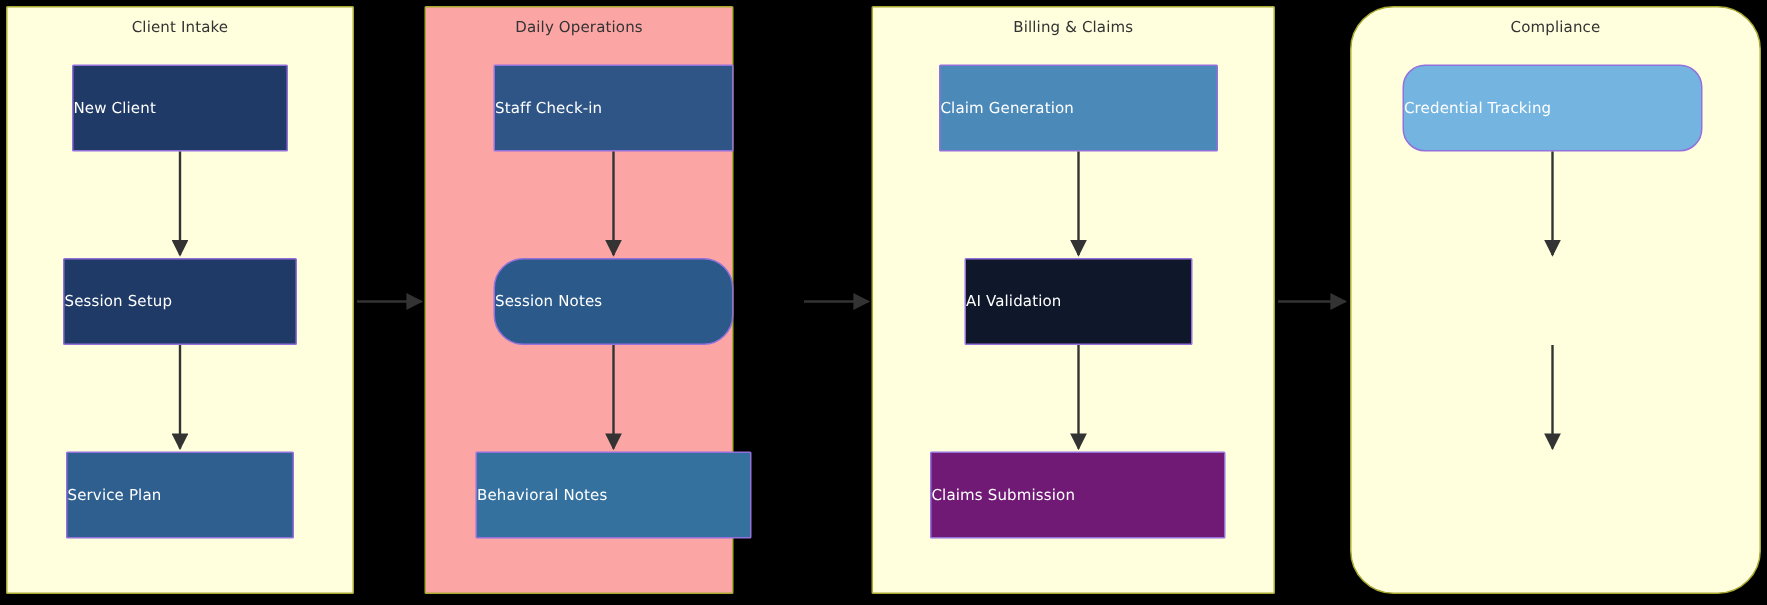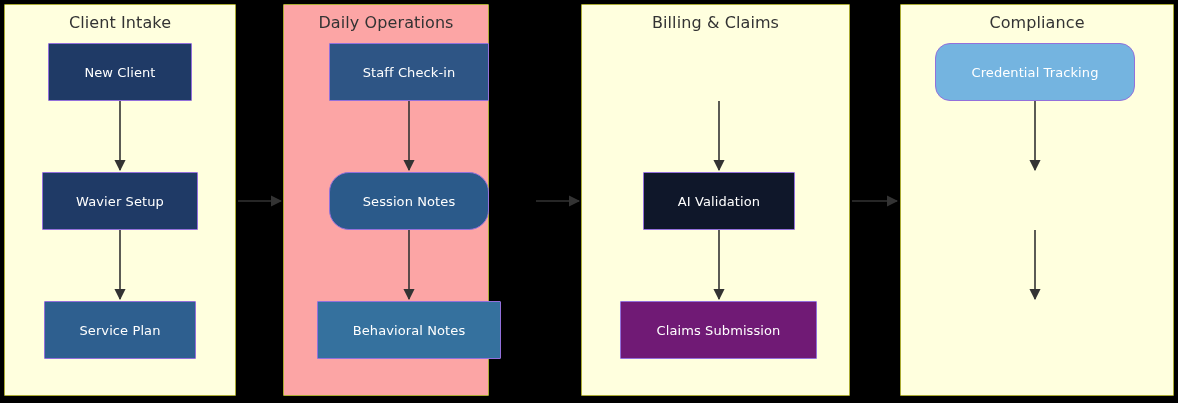--- a/index.html
+++ b/index.html
@@ -25,34 +25,34 @@
     border: 1.4px solid #aaaa33;
     border-radius: 1px;
     box-sizing: border-box;
   }
   .subgraph-title {
     position: absolute;
     top: 8px;
     left: 0;
     right: 0;
     text-align: center;
-    font-size: 16px;
+    font-size: 10px;
     color: #333333;
     letter-spacing: 0.1px;
     white-space: nowrap;
   }
   .node {
     position: absolute;
     box-sizing: border-box;
     border: 1.4px solid #9370DB;
     border-radius: 1px;
     display: flex;
     align-items: center;
-    justify-content: center;
-    font-size: 13px;
+    justify-content: flex-start;
+    font-size: 10px;
     letter-spacing: 0.1px;
     white-space: nowrap;
   }
   svg.edges {
     position: absolute;
     top: 0;
     left: 0;
     width: 1178px;
     height: 403px;
     overflow: visible;
@@ -68,47 +68,50 @@
 <body>
 
 <div id="flowchart" style="background: rgb(0, 0, 0);">
     <div class="subgraph" style="left: 4px; top: 4px; width: 232px; height: 392px; background: rgb(255, 255, 222); border-color: rgb(170, 170, 51);">
       <div class="subgraph-title">Client Intake</div>
     </div>
     <div class="node" style="left: 48px; top: 43px; width: 144px; height: 58px; background: rgb(31, 58, 102); color: rgb(255, 255, 255); border-color: rgb(147, 112, 219);">
       <span>New Client</span>
     </div>
     <div class="node" style="left: 42px; top: 172px; width: 156px; height: 58px; background: rgb(31, 58, 102); color: rgb(255, 255, 255); border-color: rgb(147, 112, 219);">
-      <span>Wavier Setup</span>
+      <span>Session Setup</span>
     </div>
     <div class="node" style="left: 44px; top: 301px; width: 152px; height: 58px; background: rgb(46, 95, 143); color: rgb(255, 255, 255); border-color: rgb(147, 112, 219);">
       <span>Service Plan</span>
     </div>
     <div class="subgraph" style="left: 283px; top: 4px; width: 206px; height: 392px; background: #fca5a5; border-color: rgb(170, 170, 51);">
       <div class="subgraph-title">Daily Operations</div>
     </div>
     <div class="node" style="left: 329px; top: 43px; width: 160px; height: 58px; background: rgb(46, 85, 133); color: rgb(255, 255, 255); border-color: rgb(147, 112, 219);">
       <span>Staff Check-in</span>
     </div>
     <div class="node" style="left: 329px; top: 172px; width: 160px; height: 58px; background: rgb(43, 90, 138); color: rgb(255, 255, 255); border-color: rgb(147, 112, 219); border-radius: 20px;">
       <span>Session Notes</span>
     </div>
     <div class="node" style="left: 317px; top: 301px; width: 184px; height: 58px; background: rgb(53, 113, 158); color: rgb(255, 255, 255); border-color: rgb(147, 112, 219);">
       <span>Behavioral Notes</span>
     </div>
     <div class="subgraph" style="left: 581px; top: 4px; width: 269px; height: 392px; background: rgb(255, 255, 222); border-color: rgb(170, 170, 51);">
       <div class="subgraph-title">Billing &amp; Claims</div>
     </div>
+    <div class="node" style="left: 626px; top: 43px; width: 186px; height: 58px; background: rgb(75, 138, 184); color: rgb(255, 255, 255); border-color: rgb(147, 112, 219);">
+      <span>Claim Generation</span>
+    </div>
     <div class="node" style="left: 643px; top: 172px; width: 152px; height: 58px; background: #0f172a; color: rgb(255, 255, 255); border-color: rgb(147, 112, 219);">
       <span>AI Validation</span>
     </div>
     <div class="node" style="left: 620px; top: 301px; width: 197px; height: 58px; background: #701a75; color: rgb(255, 255, 255); border-color: rgb(147, 112, 219);">
       <span>Claims Submission</span>
     </div>
-    <div class="subgraph" style="left: 900px; top: 4px; width: 274px; height: 392px; background: rgb(255, 255, 222); border-color: rgb(170, 170, 51);">
+    <div class="subgraph" style="left: 900px; top: 4px; width: 274px; height: 392px; background: rgb(255, 255, 222); border-color: rgb(170, 170, 51); border-radius: 29px;">
       <div class="subgraph-title">Compliance</div>
     </div>
     <div class="node" style="left: 935px; top: 43px; width: 200px; height: 58px; background: rgb(116, 180, 224); color: rgb(255, 255, 255); border-color: rgb(147, 112, 219); border-radius: 15px;">
       <span>Credential Tracking</span>
     </div>
     <svg class="edges" width="1178" height="403">
       <defs>
         <marker id="arrowhead" viewBox="0 0 10 10" refX="9" refY="5" markerWidth="7" markerHeight="7" orient="auto-start-reverse">
           <path d="M 0 0 L 10 5 L 0 10 z" fill="#333333"></path>
         </marker>

